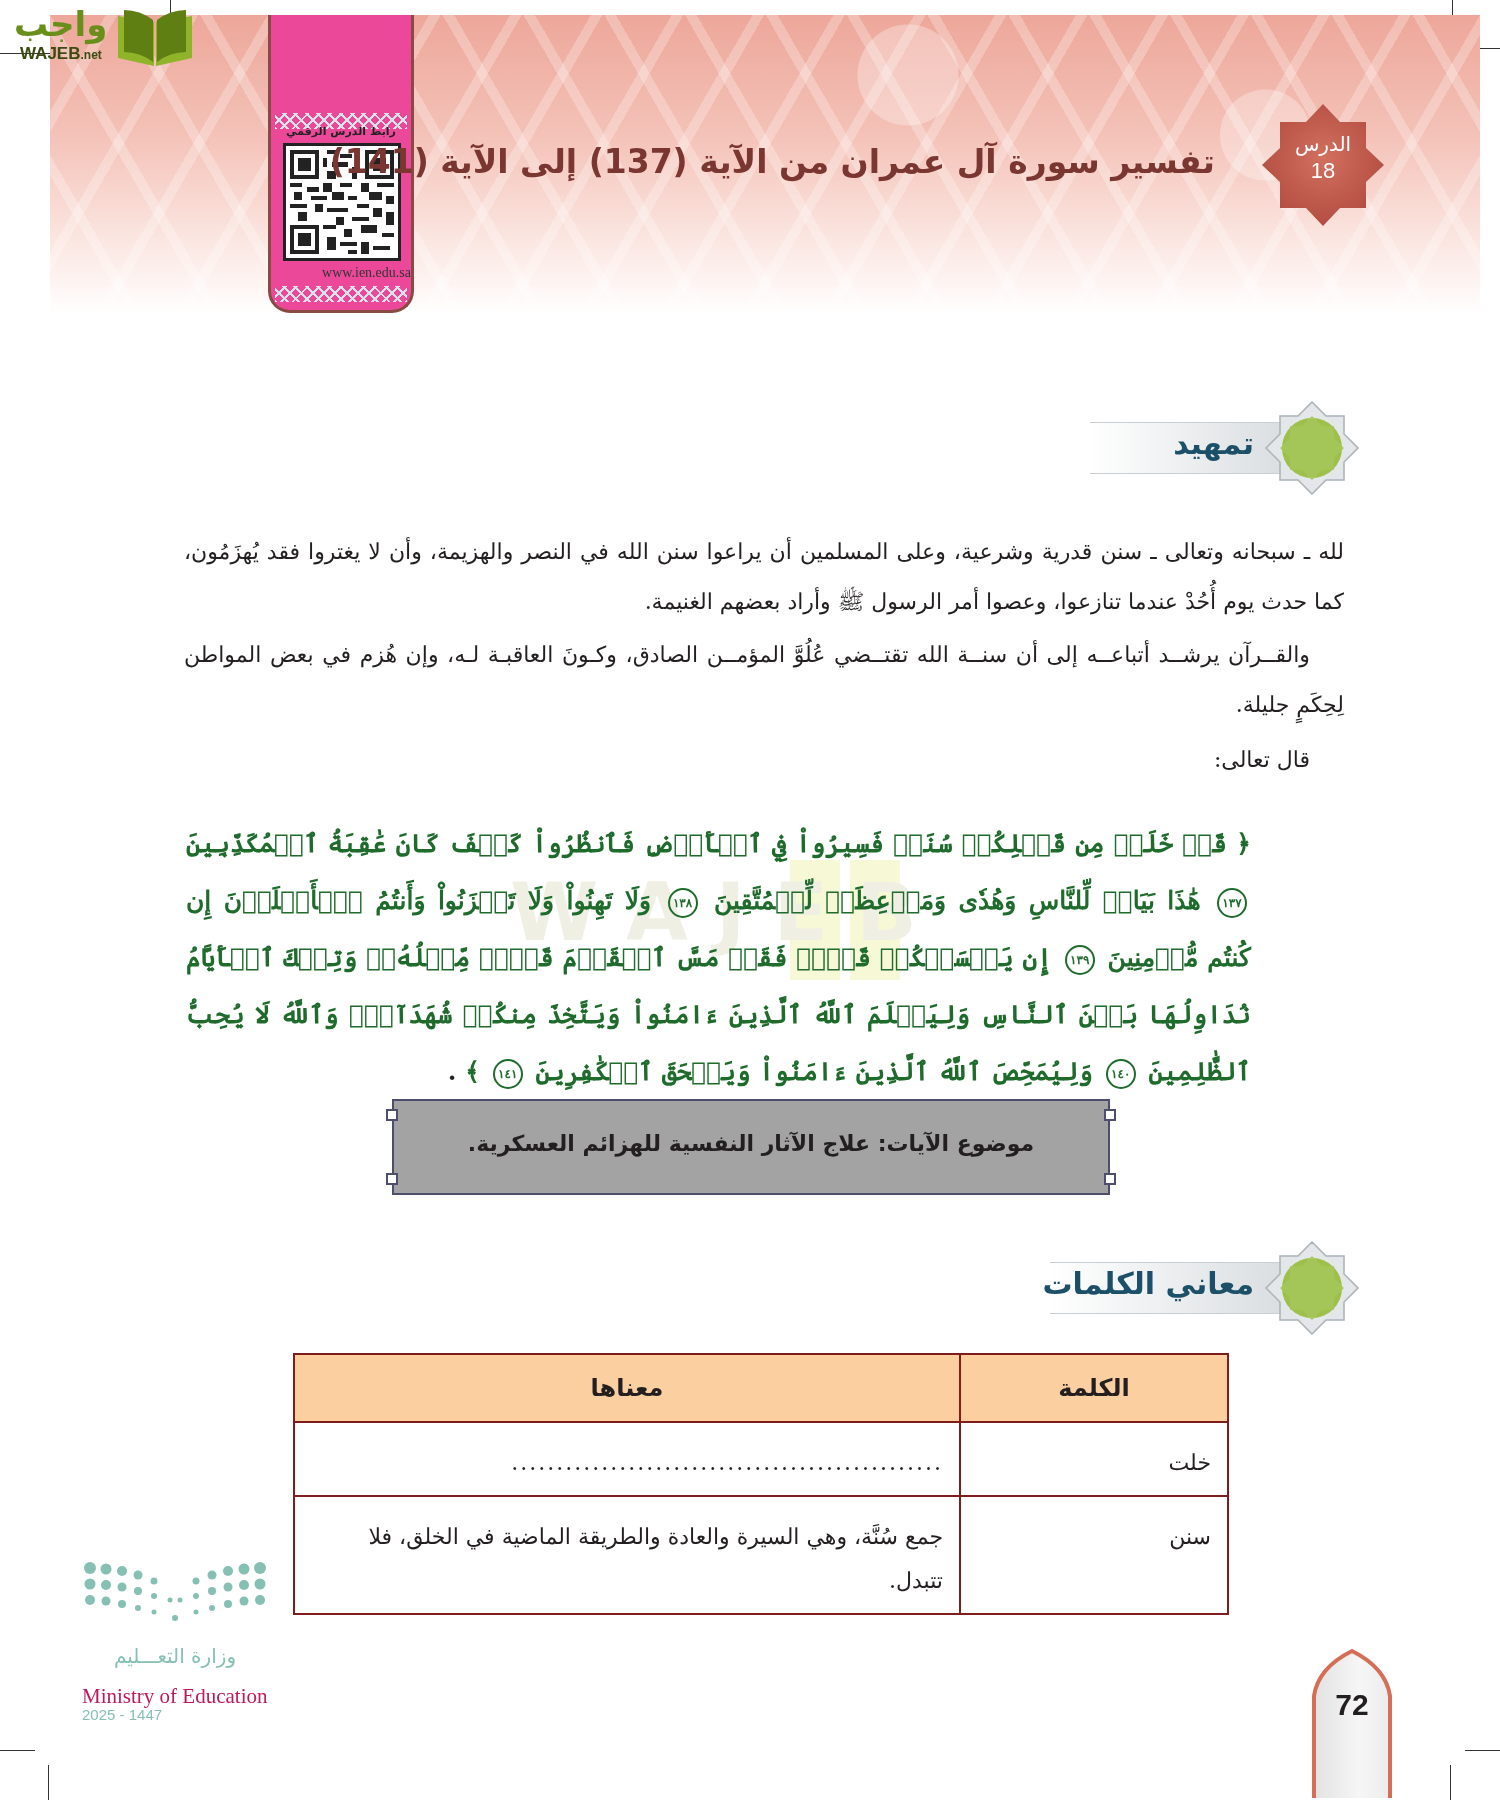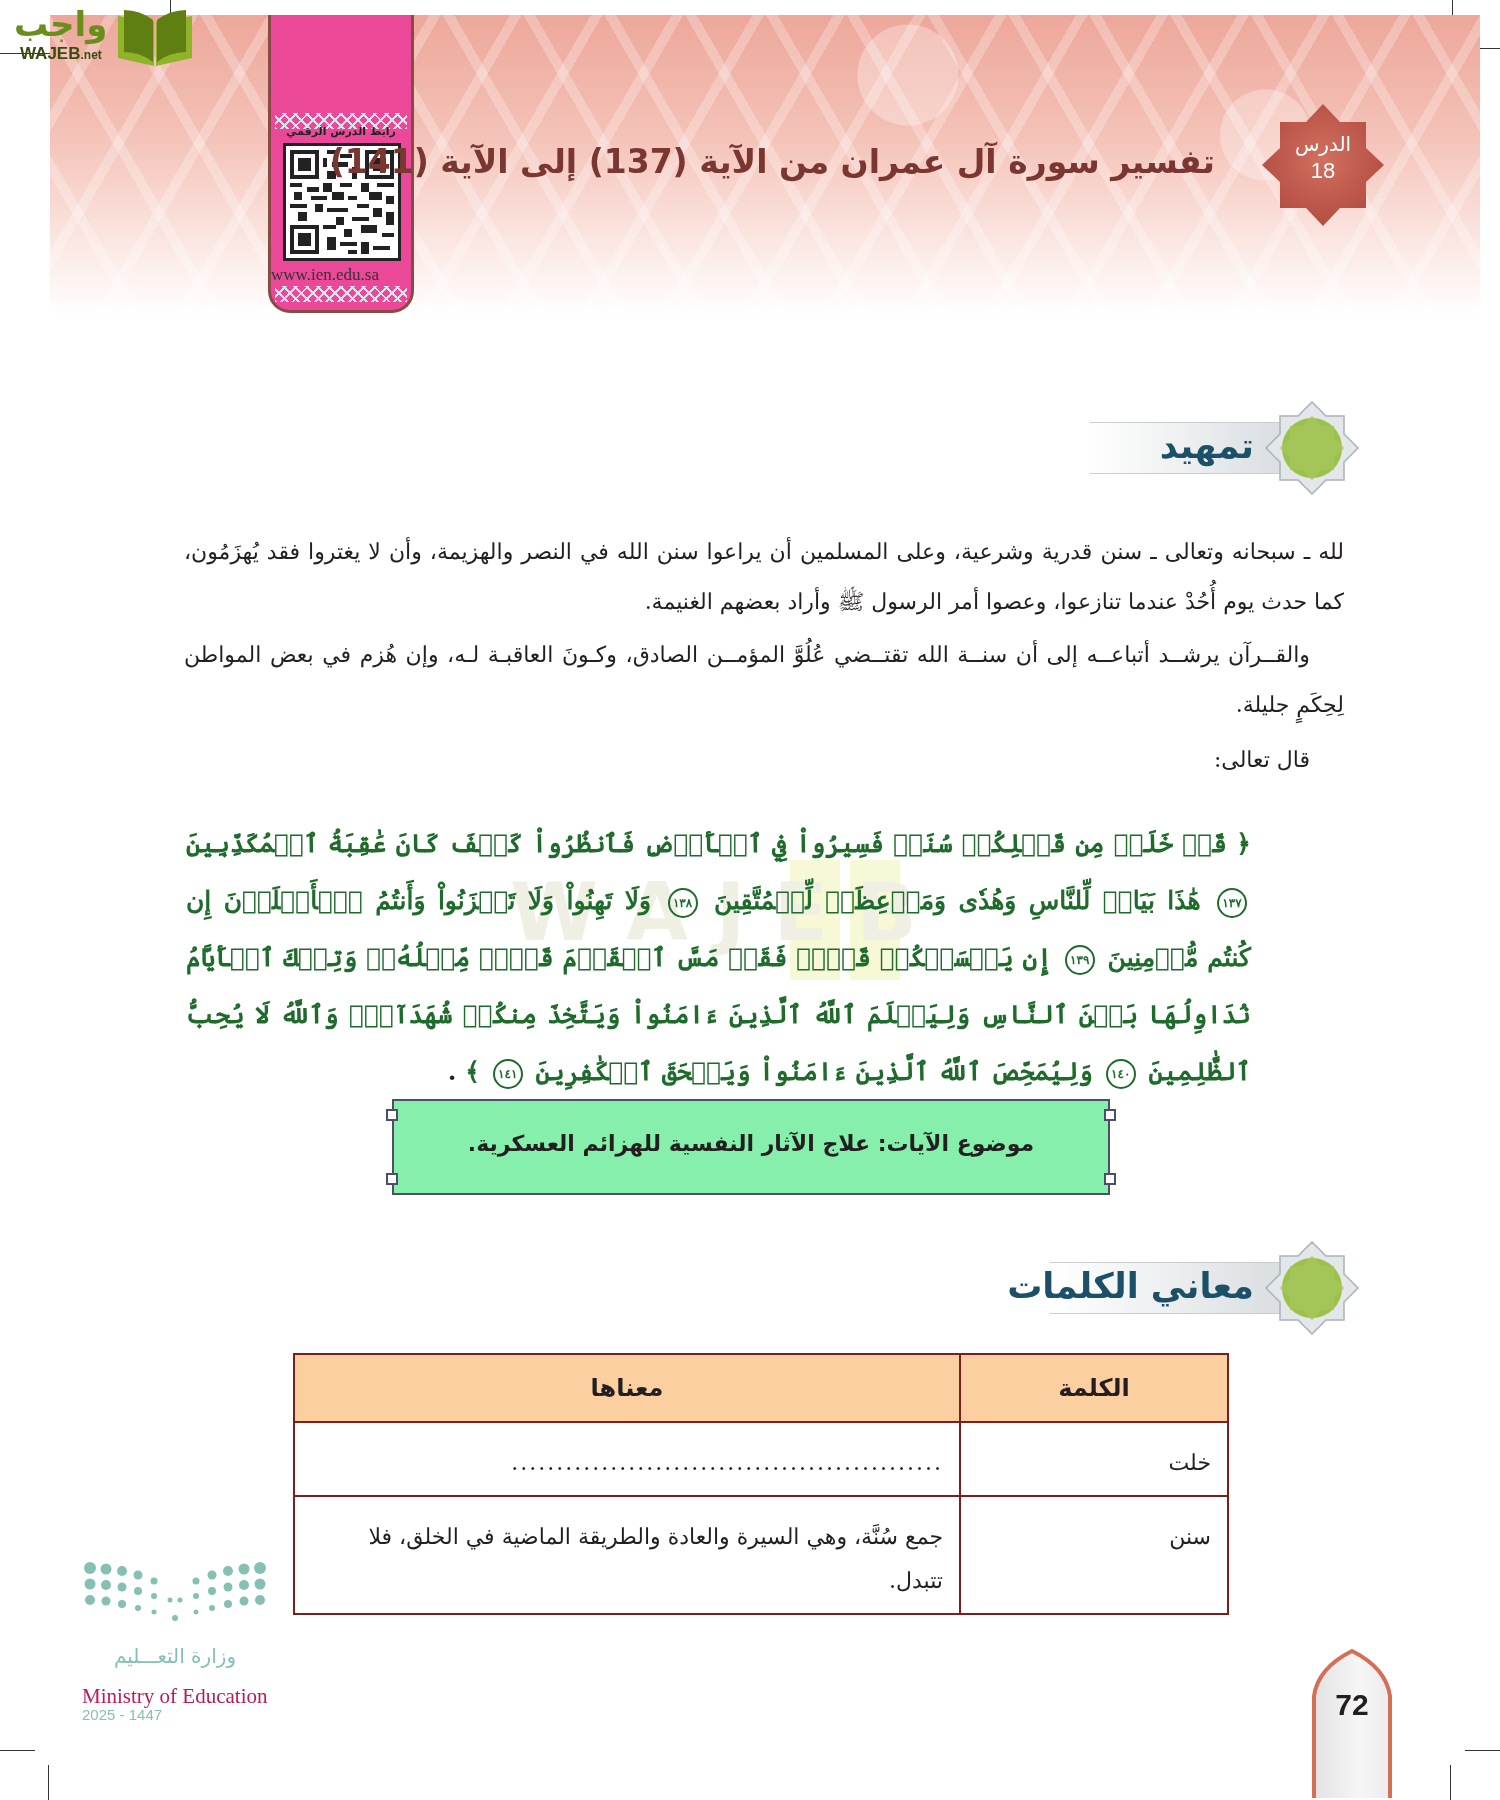--- a/index.html
+++ b/index.html
@@ -37,42 +37,42 @@
   }
   .qr-pattern-top, .qr-pattern-bot {
     position: absolute; left: 4px; right: 4px; height: 16px;
     background: repeating-linear-gradient(45deg, #d9e3ea 0 2px, transparent 2px 8px),
                 repeating-linear-gradient(-45deg, #d9e3ea 0 2px, transparent 2px 8px);
   }
   .qr-pattern-top { top: 98px; }
   .qr-pattern-bot { bottom: 8px; }
   .qr-label { position: absolute; top: 110px; left: 0; right: 0; text-align: center; font-size: 11px; font-weight: bold; direction: rtl; color: #222; }
   .qr-code { position: absolute; left: 12px; top: 128px; width: 118px; height: 118px; border: 3px solid #222; background: #fff; padding: 4px; }
-  .qr-url { position: absolute; top: 250px; left: 0; right: 0; text-align: left; font-family: "Liberation Serif", serif; font-size: 17px; color: #333; }
+  .qr-url { position: absolute; top: 250px; left: 0; right: 0; text-align: right; font-family: "Liberation Serif", serif; font-size: 14px; color: #333; }
 
   
   .lesson-title {
     right: 285px; top: 142px; font-size: 33px; font-weight: bold; color: #7a3630;
     direction: rtl; white-space: nowrap;
   }
   .lesson-badge { left: 1260px; top: 102px; width: 126px; height: 126px; }
   .lesson-badge-text { position: absolute; left: 0; right: 0; top: 30px; text-align: center; color: #fff; direction: rtl; }
   .lesson-badge-text .l1 { display: block; font-size: 20px; font-weight: normal; }
   .lesson-badge-text .l2 { display: block; font-size: 22px; font-family: "Liberation Sans", sans-serif; margin-top: 2px; }
 
   
   .section-head { height: 96px; }
   .section-bar {
     position: absolute; top: 22px; height: 52px; right: 70px;
     background: linear-gradient(to left, #d9dde0 0%, #eef0f1 55%, #ffffff 100%);
     border-top: 1px solid #c9ced2; border-bottom: 1px solid #c9ced2;
   }
   .section-medal { position: absolute; right: 0; top: 0; width: 96px; height: 96px; }
   .section-title {
-    position: absolute; top: 26px; font-size: 35px; font-weight: bold; color: #1c5069;
+    position: absolute; top: 26px; font-size: 30px; font-weight: bold; color: #1c5069;
     direction: rtl; white-space: nowrap;
   }
 
   
   .para {
     left: 184px; width: 1160px; direction: rtl; text-align: justify;
     font-family: "DejaVu Serif", serif; font-size: 22px; line-height: 50px; color: #231f20;
   }
   .para.indent { text-indent: 34px; }
 
@@ -86,21 +86,21 @@
     font-size: 12px; line-height: 26px; text-align: center; vertical-align: middle; margin: 0 4px;
     font-weight: bold;
   }
 
   
   .watermark { left: 470px; top: 860px; width: 560px; height: 120px; opacity: 0.28; pointer-events: none; }
 
   
   .topic-box {
     left: 392px; top: 1099px; width: 718px; height: 96px;
-    border: 2px solid #4d4d6e; background: #86efac;
+    border: 2px solid #4d4d6e; background: #a3a3a3;
   }
   .topic-corner { position: absolute; width: 12px; height: 12px; border: 2px solid #4d4d6e; background: #fff; }
   .topic-text {
     position: absolute; left: 0; right: 0; top: 30px; text-align: center; direction: rtl;
     font-size: 22px; font-weight: bold; color: #231f20;
   }
 
   
   .vocab-table {
     left: 293px; top: 1353px; width: 936px; border-collapse: collapse; direction: rtl;

